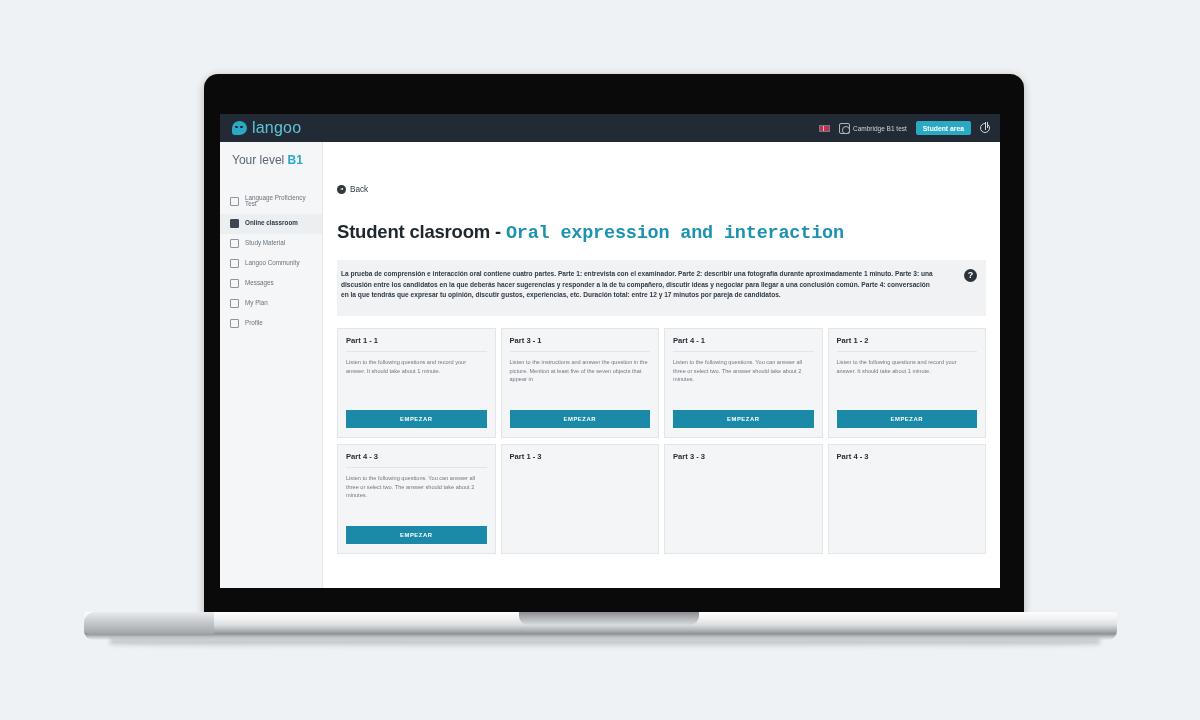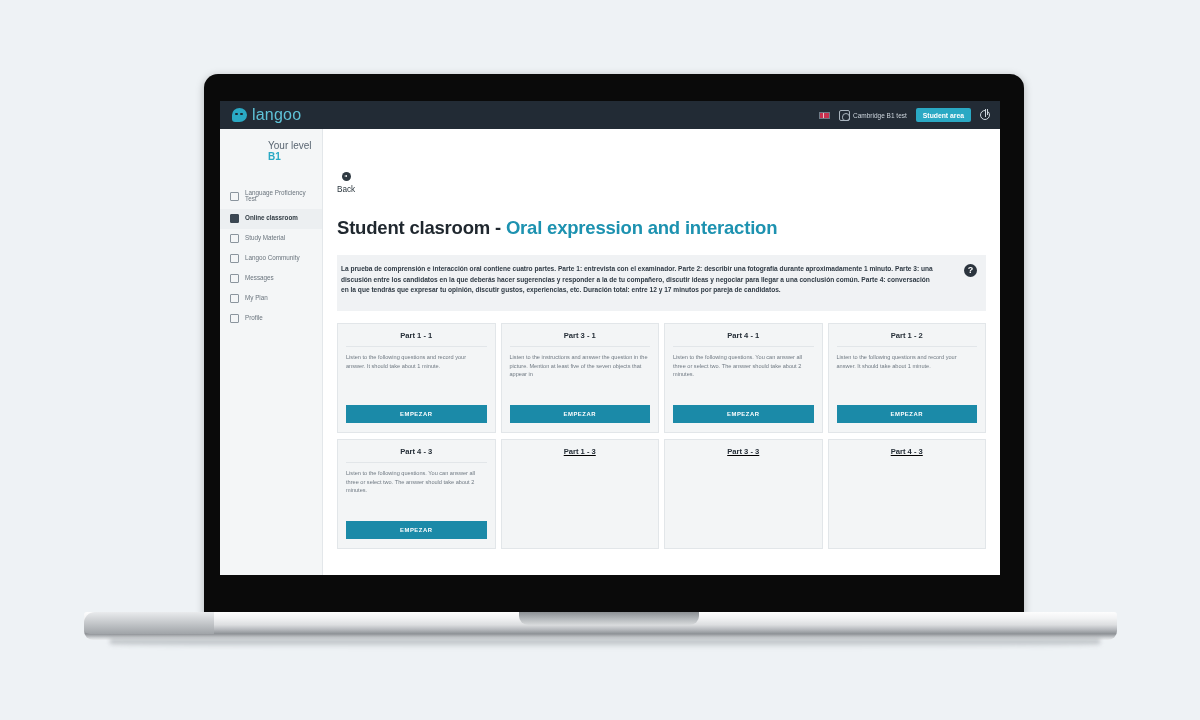--- a/index.html
+++ b/index.html
@@ -47,21 +47,21 @@
     left: 110px; top: 639px;
     width: 990px; height: 9px;
     background: linear-gradient(to bottom, rgba(120,126,132,.55), rgba(120,126,132,0));
     border-radius: 0 0 40% 40%;
     filter: blur(2px);
   }
 
   
   #app-viewport {
     position: absolute;
-    left: 220px; top: 101px;
+    left: 220px; top: 114px;
     width: 780px; height: 474px;
     background: #ffffff;
     overflow: hidden;
   }
 
   
   #topbar {
     height: 28px;
     background: #222b35;
     display: flex;
@@ -126,21 +126,21 @@
 
   
   #app-body { display: flex; height: 446px; }
 
   
   #sidebar {
     width: 103px; background: #f4f6f7; border-right: 1px solid #e3e7ea;
     flex: 0 0 103px; padding-top: 8px;
   }
   #level-line {
-    font-size: 10px; color: #5a6672; padding: 3px 0 0 12px; font-weight: 400; margin-left: 36px;
+    font-size: 12px; color: #5a6672; padding: 3px 0 0 12px; font-weight: 400;
   }
   #level-line .level-value { color: #2aa9c4; font-weight: 700; }
   #sidebar-nav { margin-top: 22px; }
   .nav-item {
     display: flex; align-items: center; gap: 6px;
     padding: 5.5px 6px 5.5px 10px; cursor: pointer;
   }
   .nav-item.active { background: #eceff1; }
   .nav-icon {
     width: 9px; height: 9px; flex: 0 0 9px; position: relative;
@@ -151,39 +151,39 @@
   .nav-item.active .nav-label { color: #2b3views; }
   .nav-item.active .nav-label { color: #2e3941; font-weight: 700; }
 
   
   #main {
     flex: 1; background: #ffffff; padding: 0 14px 0 14px;
     overflow: hidden; position: relative;
   }
   #back-link {
     display: inline-flex; align-items: center; gap: 4px;
-    margin-top: 43px; cursor: pointer; flex-direction: column;
+    margin-top: 43px; cursor: pointer;
   }
   #back-arrow-icon {
     width: 9px; height: 9px; border-radius: 50%; background: #2e3941;
     position: relative;
   }
   #back-arrow-icon::after {
     content: ""; position: absolute; left: 2.6px; top: 2.7px;
     width: 0; height: 0;
     border-top: 1.8px solid transparent; border-bottom: 1.8px solid transparent;
     border-right: 3px solid #fff;
   }
   #back-label { font-size: 8.2px; color: #2e3941; }
 
   #page-title {
     margin-top: 23px; font-size: 18.5px; font-weight: 700;
     color: #1f272e; letter-spacing: -.2px; white-space: nowrap;
   }
-  #page-title .accent { color: #1d92b0; }
+  #page-title .accent { color: #1d92b0; font-family: Liberation Mono, monospace; }
 
   #info-panel {
     margin-top: 16px; background: #f0f2f4; padding: 9px 30px 9px 4px;
     position: relative; min-height: 56px;
   }
   #info-text {
     font-size: 6.6px; line-height: 1.62; color: #2f3a44; font-weight: 700;
     max-width: 596px;
   }
   #help-icon {
@@ -199,33 +199,33 @@
     margin-top: 12px; display: grid;
     grid-template-columns: repeat(4, 1fr); gap: 6px 5px;
   }
   .part-card {
     background: #f3f5f6; border: 1px solid #e2e6e9;
     padding: 7px 8px 9px 8px; display: flex; flex-direction: column;
     min-height: 110px;
   }
   .card-title {
     font-size: 7.6px; font-weight: 700; color: #262f38;
-    padding-bottom: 6px; border-bottom: 1px solid #e2e6e9; text-align: center;
+    padding-bottom: 6px; border-bottom: 1px solid #e2e6e9;
   }
   .card-desc {
     font-size: 5.6px; line-height: 1.52; color: #707a83;
     padding-top: 6px; flex: 1;
   }
   .start-btn {
     background: #1b8aa8; color: #ffffff; border: none;
     font-size: 5.9px; font-weight: 700; letter-spacing: .5px;
     padding: 6px 0; text-align: center; cursor: pointer; width: 100%;
     margin-top: 6px;
   }
-  .part-card.stub { min-height: 24px; padding-bottom: 18px; text-decoration: underline; }
+  .part-card.stub { min-height: 24px; padding-bottom: 18px; }
   .part-card.stub .card-title { border-bottom: none; padding-bottom: 0; }
 </style>
 </head>
 <body>
 
 <div id="laptop-frame"></div>
 <div id="laptop-base"></div>
 <div id="laptop-base-left-cap"></div>
 <div id="laptop-base-notch"></div>
 <div id="laptop-base-shadow"></div>

